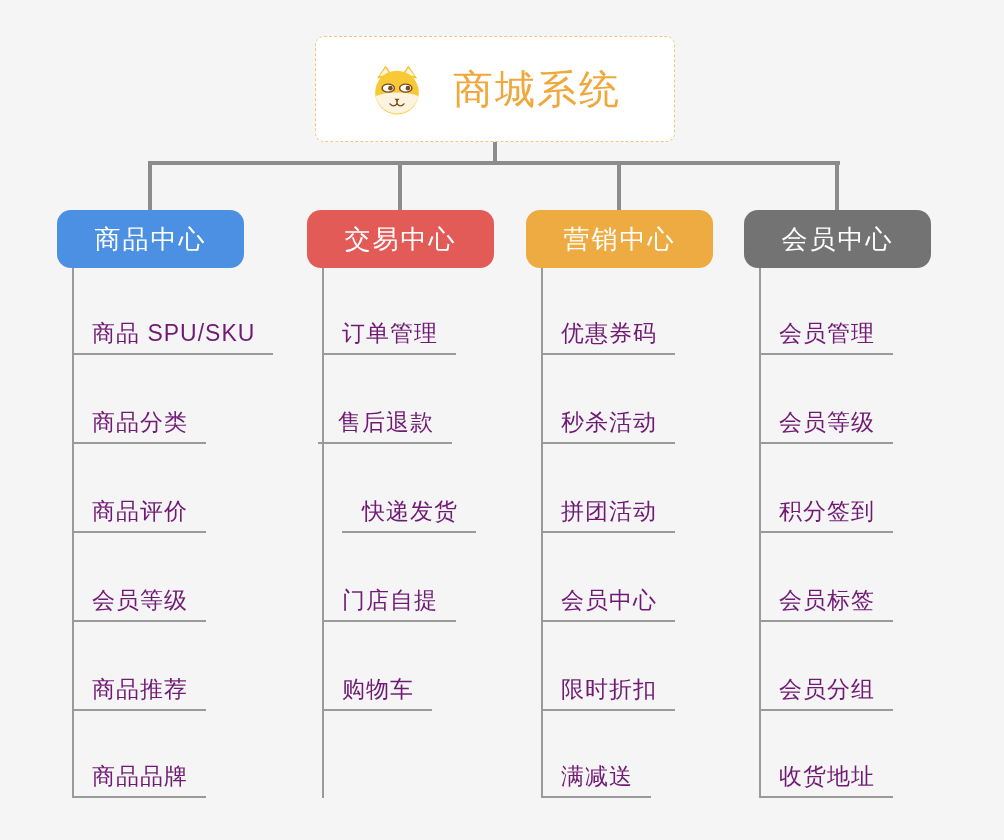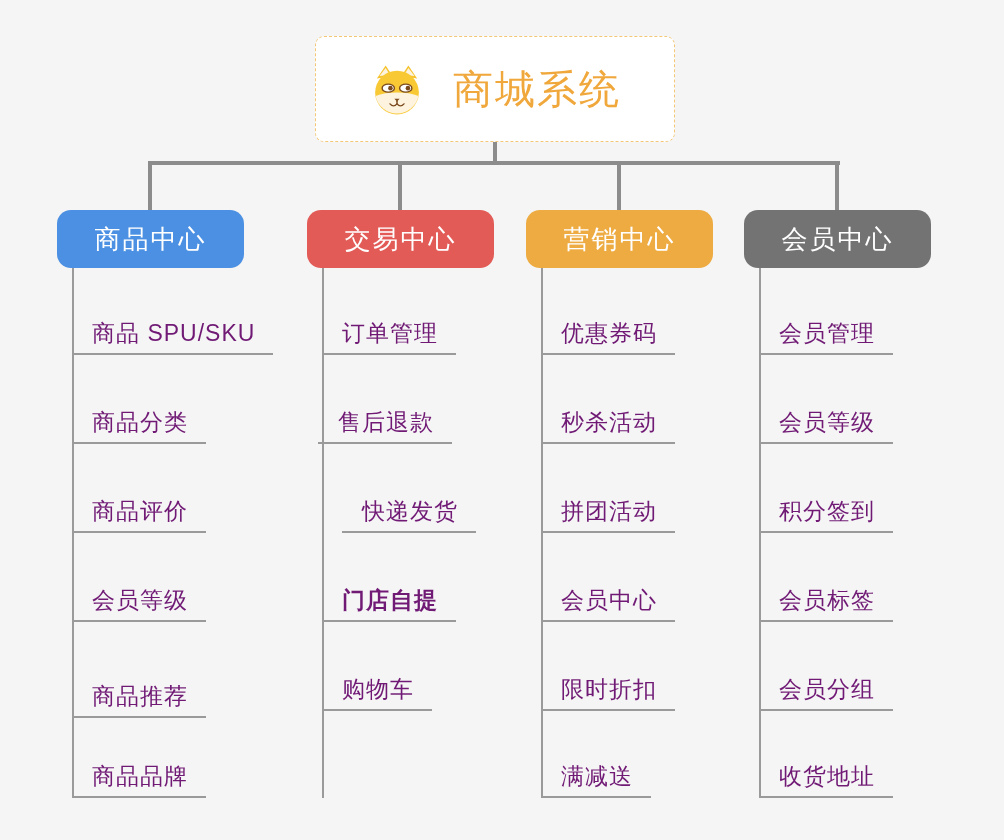--- a/index.html
+++ b/index.html
@@ -110,30 +110,30 @@
   <div class="line" style="left:835px;top:161px;width:4px;height:49px;"></div>
 
 <div class="branch-box" style="left: 57px; background: rgb(75, 144, 226);">
       <span>商品中心</span>
     </div>
     <div class="trunk" style="left: 72px; top: 268px; height: 530px;"></div>
     <div class="child-node" style="left: 72px; top: 313px;">商品 SPU/SKU</div>
     <div class="child-node" style="left: 72px; top: 402px;">商品分类</div>
     <div class="child-node" style="left: 72px; top: 491px;">商品评价</div>
     <div class="child-node" style="left: 72px; top: 580px;">会员等级</div>
-    <div class="child-node" style="left: 72px; top: 669px; margin-top: 7px;">商品推荐</div>
+    <div class="child-node" style="left: 72px; top: 669px;">商品推荐</div>
     <div class="child-node" style="left: 72px; top: 756px;">商品品牌</div>
     <div class="branch-box" style="left: 307px; background: rgb(226, 91, 87);">
       <span>交易中心</span>
     </div>
     <div class="trunk" style="left: 322px; top: 268px; height: 530px;"></div>
     <div class="child-node" style="left: 322px; top: 313px;">订单管理</div>
     <div class="child-node" style="left: 318px; top: 402px;">售后退款</div>
     <div class="child-node" style="left: 322px; top: 491px; margin-left: 20px;">快递发货</div>
-    <div class="child-node" style="left: 322px; top: 580px; font-weight: bold;">门店自提</div>
+    <div class="child-node" style="left: 322px; top: 580px;">门店自提</div>
     <div class="child-node" style="left: 322px; top: 669px;">购物车</div>
     <div class="branch-box" style="left: 526px; background: rgb(237, 171, 65);">
       <span>营销中心</span>
     </div>
     <div class="trunk" style="left: 541px; top: 268px; height: 530px;"></div>
     <div class="child-node" style="left: 541px; top: 313px;">优惠券码</div>
     <div class="child-node" style="left: 541px; top: 402px;">秒杀活动</div>
     <div class="child-node" style="left: 541px; top: 491px;">拼团活动</div>
     <div class="child-node" style="left: 541px; top: 580px;">会员中心</div>
     <div class="child-node" style="left: 541px; top: 669px;">限时折扣</div>

